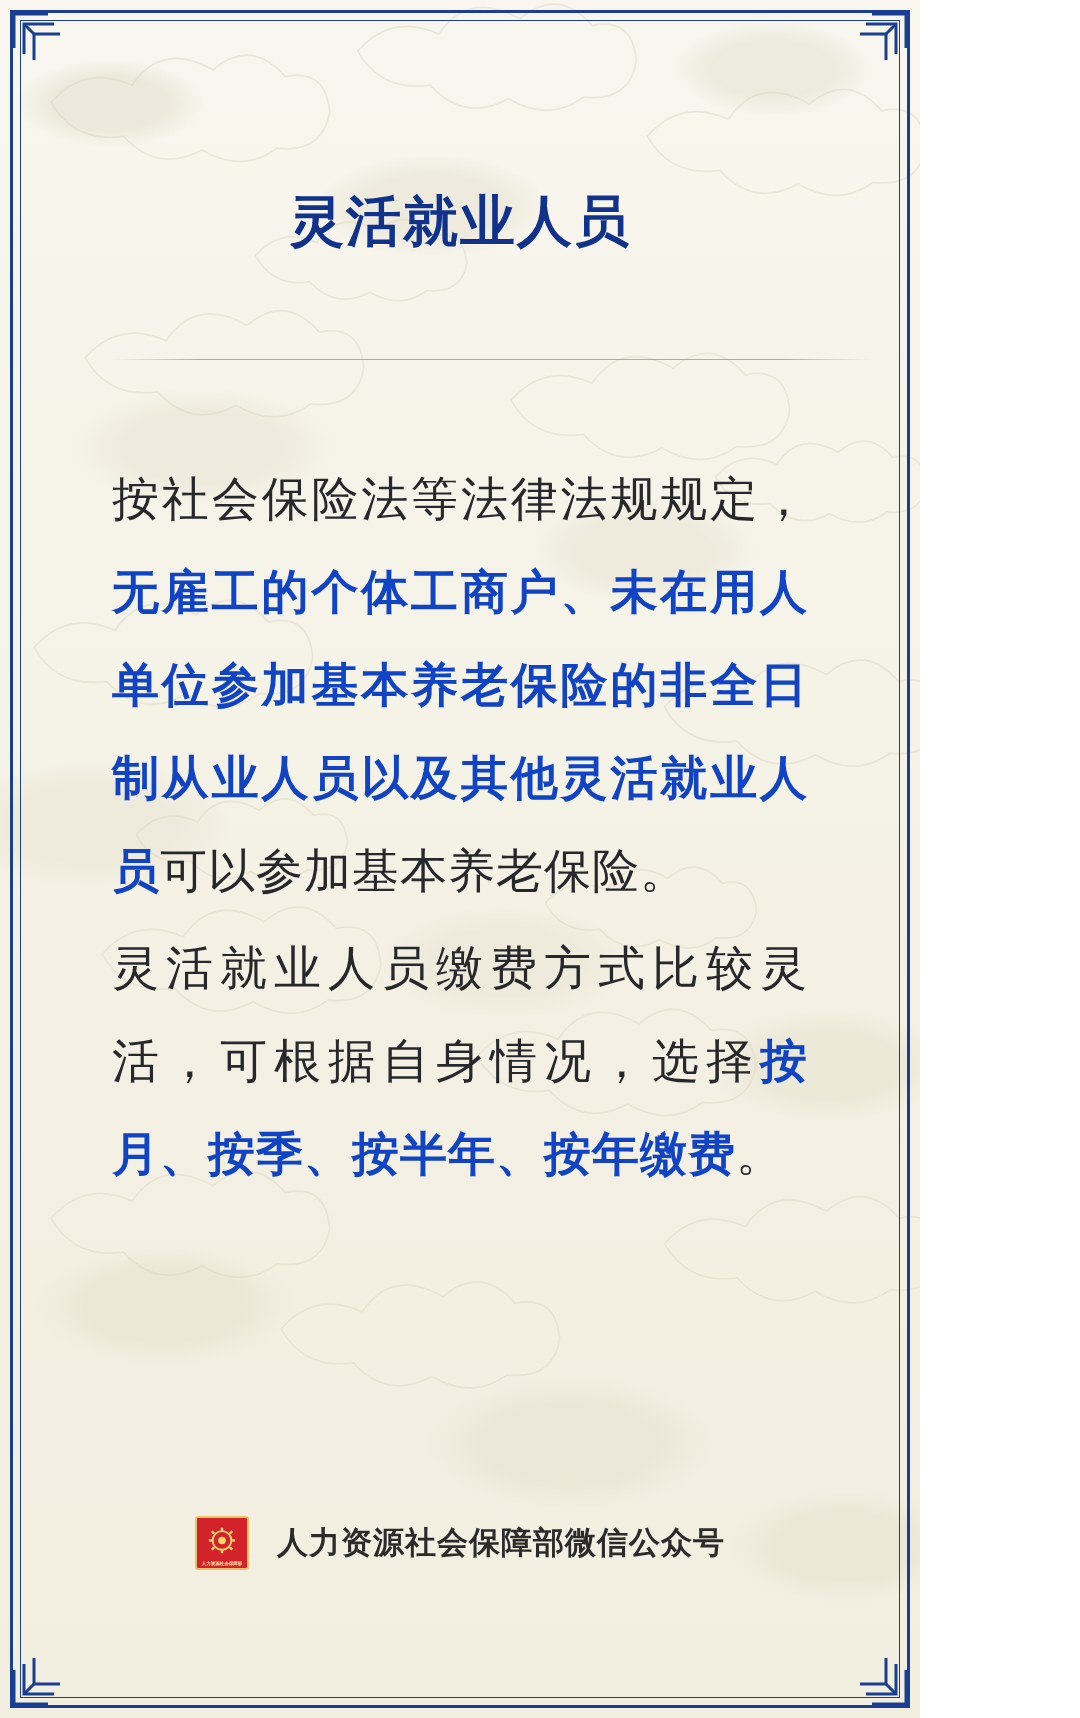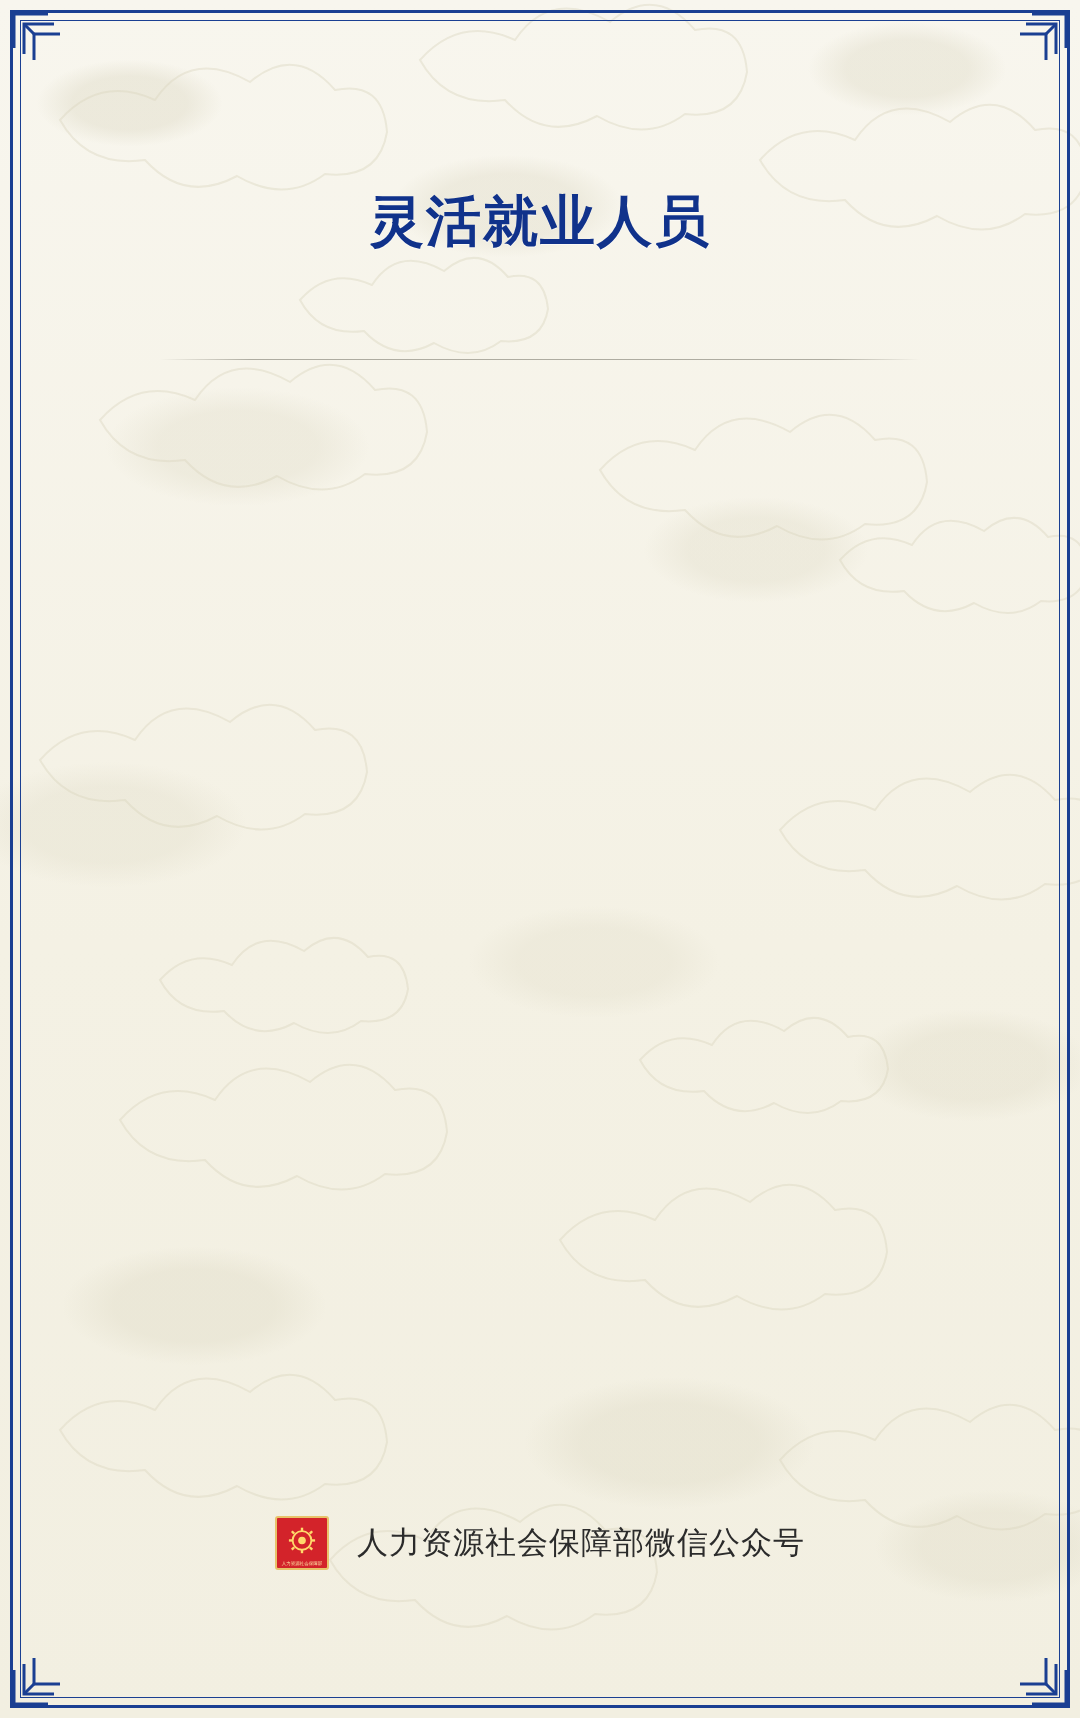--- a/index.html
+++ b/index.html
@@ -7,21 +7,21 @@
     margin: 0;
     padding: 0;
     background: #ffffff;
   }
   body {
     font-family: "Liberation Serif", "DejaVu Serif", serif;
   }
 
   .poster {
     position: relative;
-    width: 1080px;
+    width: 920px;
     height: 1718px;
     overflow: hidden;
     background: #c4b5fd;
     box-sizing: border-box;
   }
 
   
   .bg-pattern {
     position: absolute;
     inset: 0;
@@ -115,20 +115,21 @@
 
   .footer {
     position: absolute;
     left: 0;
     right: 0;
     bottom: 148px;
     display: flex;
     align-items: center;
     justify-content: center;
     gap: 28px;
+    font-weight: bold;
   }
   .emblem {
     width: 54px;
     height: 54px;
     background: #d3232a;
     border: 2px solid #e8c36a;
     box-sizing: border-box;
     display: flex;
     align-items: center;
     justify-content: center;
@@ -231,20 +232,24 @@
   </div>
 
   <div class="content">
 
     <h1 class="title">
       <span class="line1">灵活就业人员</span>
     </h1>
 
     <div class="divider"></div>
 
+    <div class="body-text">
+      <p class="para"><span>按社会保险法等法律法规规定，</span><span class="hl">无雇工的个体工商户、未在用人单位参加基本养老保险的非全日制从业人员以及其他灵活就业人员</span><span>可以参加基本养老保险。</span></p>
+      <p class="para"><span>灵活就业人员缴费方式比较灵活，可根据自身情况，选择</span><span class="hl">按月、按季、按半年、按年缴费</span><span>。</span></p>
+    </div>
 
   </div>
 
   <div class="footer">
     <div class="emblem">
       <svg class="gear" viewBox="0 0 40 40" xmlns="http://www.w3.org/2000/svg">
         <g fill="#ffd96b">
           <circle cx="20" cy="17" r="11" fill="none" stroke="#ffd96b" stroke-width="2.2"></circle>
           <circle cx="20" cy="17" r="4.5"></circle>
           <rect x="18.6" y="2" width="2.8" height="4"></rect>

